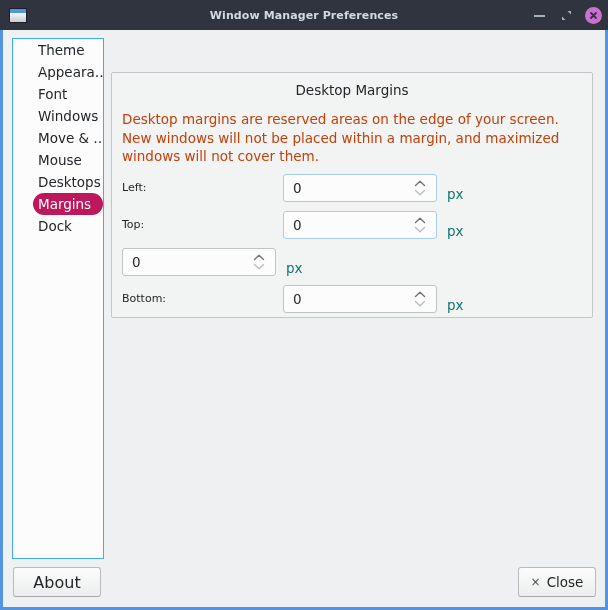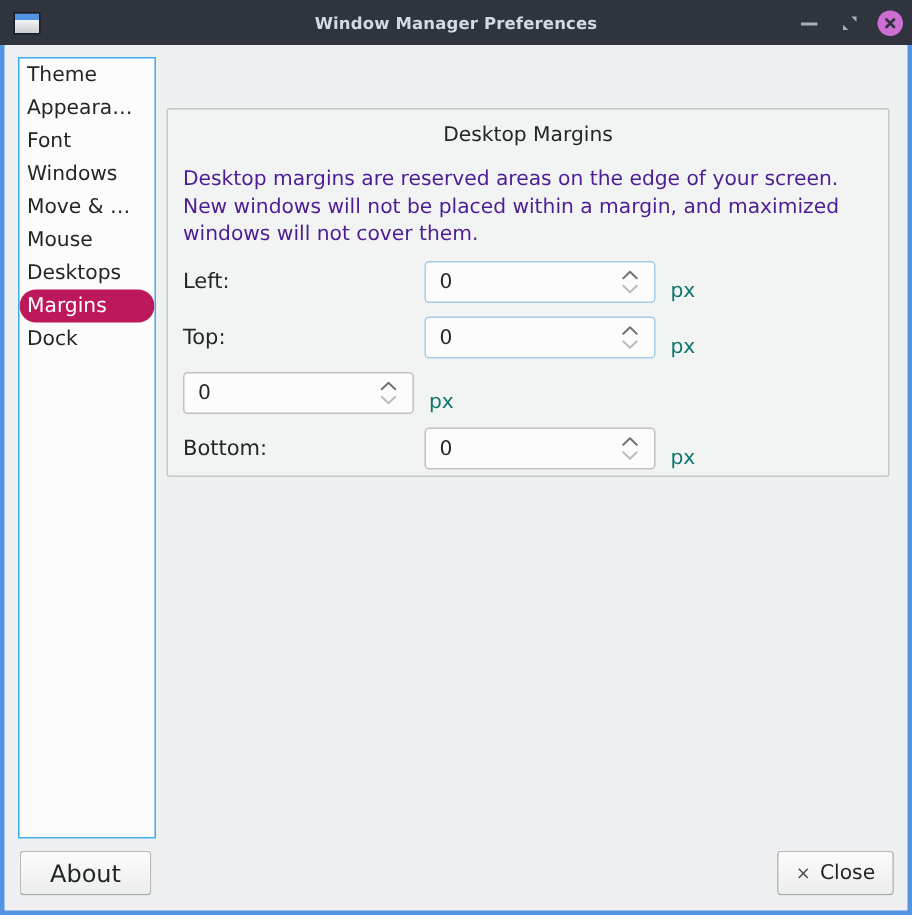--- a/index.html
+++ b/index.html
@@ -98,20 +98,21 @@
   
   #sidebar {
     position: absolute;
     left: 9px; top: 8px;
     width: 92px;
     height: 521px;
     box-sizing: border-box;
     background: #fcfcfc;
     border: 1px solid #3daee9;
     overflow: hidden;
+    padding-left: 20px;
   }
   .side-item {
     height: 22px;
     line-height: 22px;
     padding-left: 5px;
     font-size: 13.5px;
     color: #232629;
     white-space: nowrap;
     overflow: hidden;
     cursor: default;
@@ -183,37 +184,37 @@
     margin-top: 9px;
     text-align: center;
     font-size: 13.5px;
     color: #232629;
   }
   #frame-desc {
     margin: 12px 0 0 10px;
     width: 452px;
     font-size: 13.5px;
     line-height: 18.5px;
-    color: #4c1d95;
+    color: #c2410c;
   }
 
   
   #rows {
     position: absolute;
     left: 10px; top: 96px;
     width: 460px;
   }
   .row {
     height: 37px;
     display: flex;
     align-items: center;
   }
   .row-label {
     width: 161px;
-    font-size: 14px;
+    font-size: 11px;
     color: #232629;
   }
   .spin {
     position: relative;
     width: 154px;
     height: 28px;
     box-sizing: border-box;
     background: #fcfcfc;
     border: 1px solid #c0c2c4;
     border-radius: 3px;

